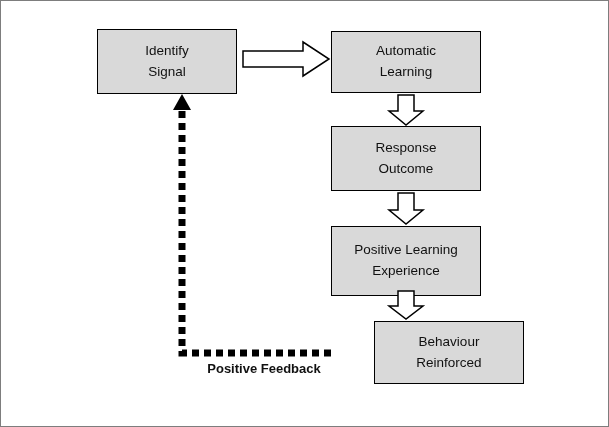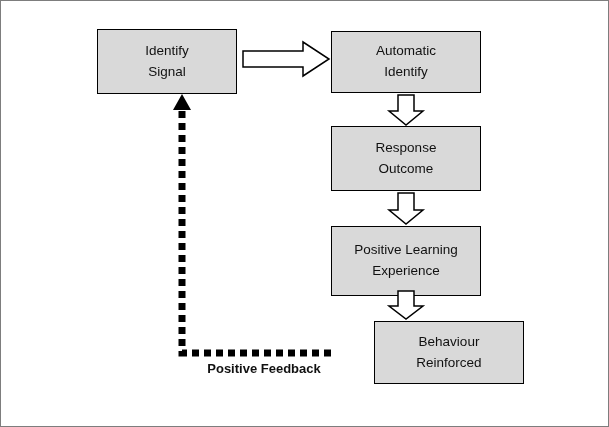--- a/index.html
+++ b/index.html
@@ -53,21 +53,21 @@
 </style>
 </head>
 <body>
 
 <div class="canvas">
 
   <div class="node node-identify">Identify
 Signal</div>
 
   <div class="node node-automatic">Automatic
-Identify</div>
+Learning</div>
 
   <div class="node node-outcome">Response
 Outcome</div>
 
   <div class="node node-learning">Positive Learning
 Experience</div>
 
   <div class="node node-behaviour">Behaviour
 Reinforced</div>
 

